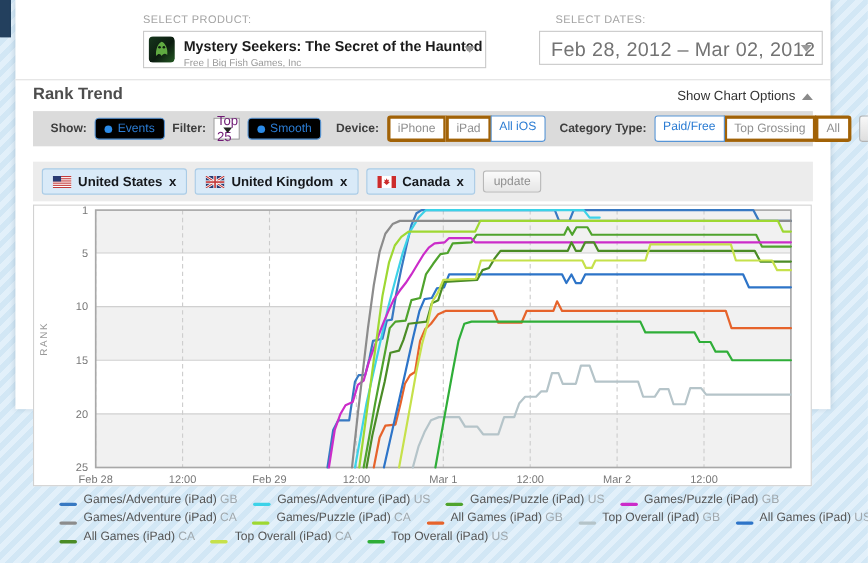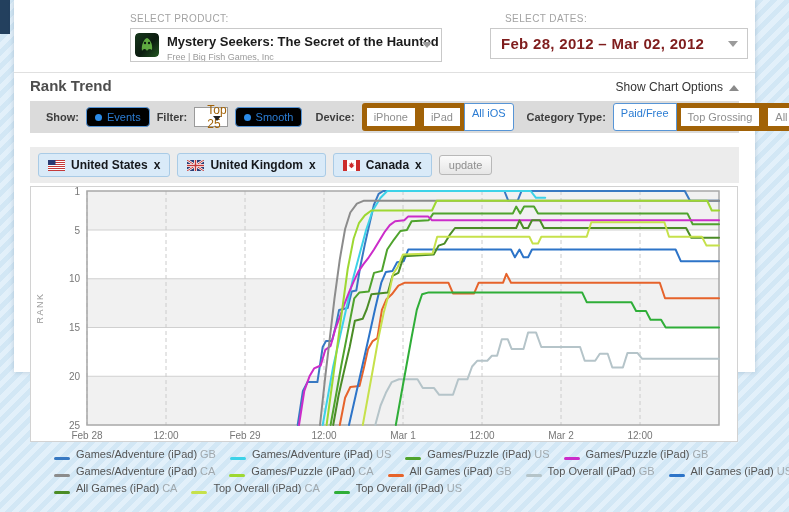--- a/index.html
+++ b/index.html
@@ -14,21 +14,21 @@
     box-shadow:0 0 5px rgba(60,90,120,.25);
   }
   .small-label{position:absolute;font-size:10px;color:#a3a3a3;letter-spacing:.4px;}
   
   .select-box{position:absolute;background:#fff;border:1px solid #c9c9c9;box-sizing:border-box;}
   .product-box{left:116px;top:28px;width:312px;height:34px;overflow:hidden;}
   .product-icon{position:absolute;left:4px;top:4px;width:24px;height:24px;border-radius:4px;overflow:hidden;}
   .product-title{position:absolute;left:36px;top:5px;font-size:13px;font-weight:bold;color:#1b1b1b;white-space:nowrap;}
   .product-sub{position:absolute;left:36px;top:23px;font-size:9px;color:#9a9a9a;white-space:nowrap;}
   .date-box{left:476px;top:28px;width:258px;height:31px;}
-  .date-value{position:absolute;left:10px;top:6px;font-size:15px;color:#7f1d1d;letter-spacing:.3px;font-weight:bold;}
+  .date-value{position:absolute;left:10px;top:6px;font-size:18px;color:#737373;letter-spacing:.3px;}
   .caret-down{width:0;height:0;border-left:5px solid transparent;border-right:5px solid transparent;border-top:6px solid #9b9b9b;}
   .caret-down.dark{border-top-color:#222;border-left-width:4px;border-right-width:4px;border-top-width:5px;}
   .caret-up{width:0;height:0;border-left:5px solid transparent;border-right:5px solid transparent;border-bottom:6px solid #8a8a8a;display:inline-block;margin-left:6px;}
   .box-caret{position:absolute;right:9px;top:50%;margin-top:-3px;}
   .divider{position:absolute;left:0;top:72px;width:741px;border-top:1px solid #e0e0e0;}
   
   .section-title{position:absolute;left:16px;top:77px;font-size:15px;font-weight:bold;color:#4d4d4d;}
   .hide-options{position:absolute;right:16px;top:80px;font-size:12px;color:#333;cursor:pointer;}
   
   .toolbar{
@@ -36,26 +36,26 @@
     display:flex;align-items:center;box-sizing:border-box;padding:0 8px 0 16px;gap:7px;font-size:11px;
   }
   .tb-label{font-weight:bold;color:#3e3e3e;white-space:nowrap;}
   .pill-btn{
     display:inline-flex;align-items:center;gap:5px;background:#000000;border:1px solid #5795d6;border-radius:4px;
     padding:3px 8px;color:#2b7cd3;font-size:11px;cursor:pointer;
   }
   .blue-dot{width:7px;height:7px;border-radius:50%;background:#2b8be8;display:inline-block;}
   .fake-select{
     position:relative;background:#fff;border:1px solid #9a9a9a;width:90px;height:20px;display:inline-flex;
-    align-items:center;padding-left:12px;font-size:12px;color:#a16207;box-sizing:border-box;cursor:pointer;
+    align-items:center;padding-left:2px;font-size:12px;color:#701a75;box-sizing:border-box;cursor:pointer;
   }
   .fake-select .caret-down{position:absolute;right:6px;top:8px;}
   .seg{display:inline-flex;}
   .seg .seg-btn{
-    background:#fff;border:5px solid #a16207;margin-left:-1px;padding:3px 7px;font-size:11px;color:#8f8f8f;
+    background:#fff;border:3px solid #a16207;margin-left:-1px;padding:3px 7px;font-size:11px;color:#8f8f8f;
     cursor:pointer;white-space:nowrap;
   }
   .seg .seg-btn:first-child{border-radius:3px 0 0 3px;margin-left:0;}
   .seg .seg-btn:last-child{border-radius:0 3px 3px 0;}
   .seg .seg-btn.selected{border:1px solid #5795d6;color:#2b7cd3;position:relative;z-index:2;}
   .refresh-btn{
     margin-left:auto;display:inline-flex;align-items:center;gap:6px;
     background:linear-gradient(#f8f8f8,#dedede);border:1px solid #b3b3b3;border-radius:3px;
     padding:4px 12px;font-size:11px;font-weight:bold;color:#555;letter-spacing:.5px;cursor:pointer;
   }

